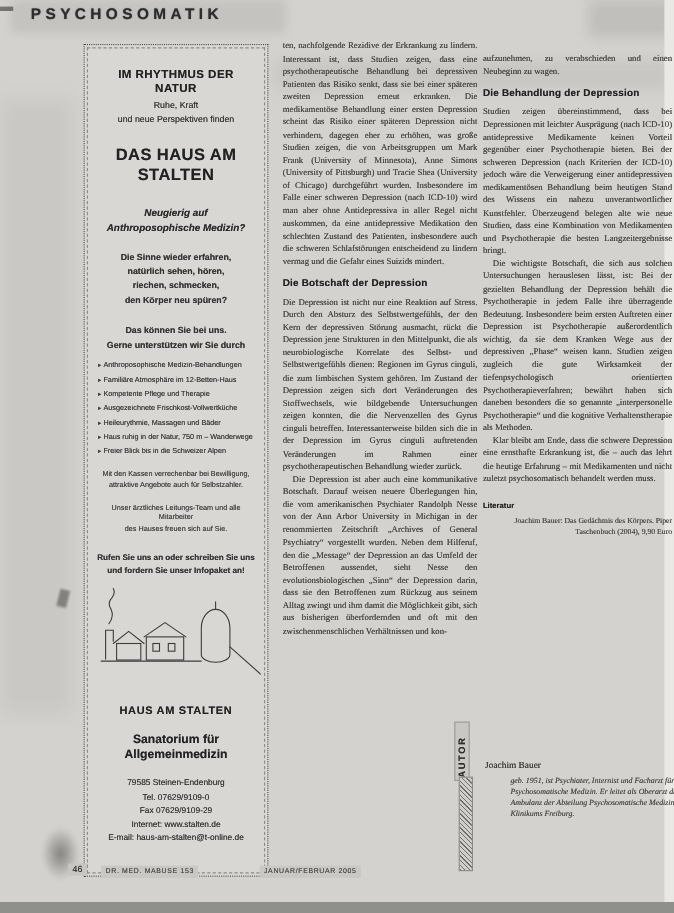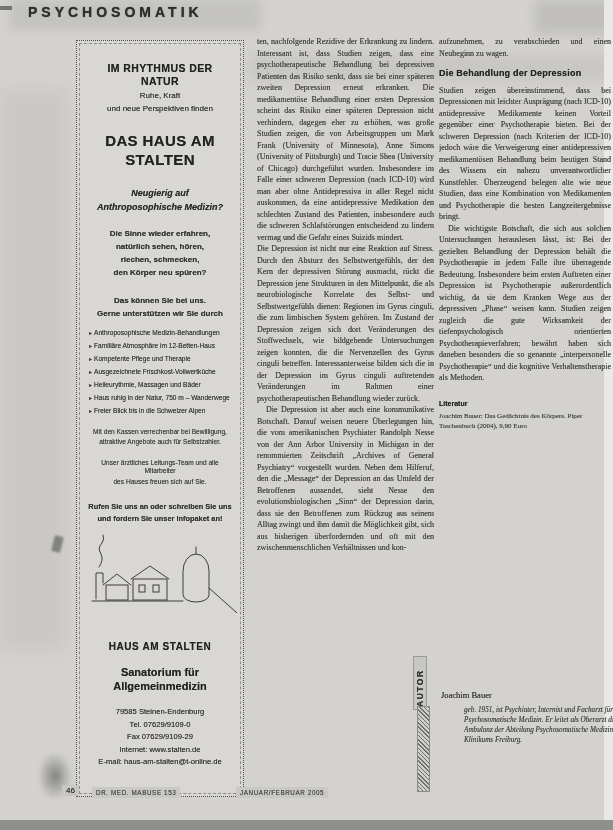--- a/index.html
+++ b/index.html
@@ -52,29 +52,29 @@
   .ad-sketch{margin:10px auto 0;display:block;}
   .ad-name{font-size:10px;font-weight:bold;letter-spacing:.6px;color:#222;margin-top:4px;}
   .ad-subtitle{font-size:11px;font-weight:bold;margin-top:12px;color:#222;}
   .ad-contact{font-size:7.6px;margin-top:3px;color:#333;}
   .ad-contact.first{margin-top:14px;}
   .ad-welcome{font-size:12px;font-weight:bold;margin-top:26px;color:#1f1f1f;}
 
   
   .col{position:absolute;top:36px;font-family:"Liberation Serif",serif;font-size:8px;line-height:11.5px;text-align:justify;color:#454545;overflow:hidden;}
   .col-middle{left:257px;width:177px;height:752px;}
-  .col-right{left:439px;width:172px;height:580px;}
+  .col-right{left:439px;width:172px;height:580px;margin-top:11px;}
   .col p{margin:0;}
   .col p.indent{text-indent:9px;}
   .col h3{
     font-family:"Liberation Sans",sans-serif;font-size:9px;font-weight:bold;color:#222;
     margin:9px 0 5px;text-align:left;letter-spacing:.2px;
   }
   .lit-heading{font-family:"Liberation Sans",sans-serif;font-size:7px;font-weight:bold;color:#222;margin-top:14px;text-align:left;}
-  .lit-ref{font-size:7px;line-height:9.5px;margin-top:3px;color:#4a4a4a;text-align:left;}
+  .lit-ref{font-size:7px;line-height:9.5px;margin-top:3px;color:#4a4a4a;text-align:right;}
 
   
   .author-tab{
     position:absolute;left:413px;top:656px;height:48px;
     writing-mode:vertical-rl;transform:rotate(180deg);
     font-size:8.5px;font-weight:bold;letter-spacing:1.5px;color:#2c2c2c;
     background:#c8c7c3;padding:2px 1px;border:1px solid #9a9a96;
   }
   .author-strip{
     position:absolute;left:417px;top:706px;width:11px;height:84px;
@@ -169,29 +169,31 @@
     <div class="ad-contact">Tel. 07629/9109-0</div>
     <div class="ad-contact">Fax 07629/9109-29</div>
     <div class="ad-contact">Internet: www.stalten.de</div>
     <div class="ad-contact">E-mail: haus-am-stalten@t-online.de</div>
 
   </div>
 </div>
 
 <div class="col col-middle scan">
   <p>ten, nachfolgende Rezidive der Erkrankung zu lindern. Interessant ist, dass Studien zeigen, dass eine psychotherapeutische Behandlung bei depressiven Patienten das Risiko senkt, dass sie bei einer späteren zweiten Depression erneut erkranken. Die medikamentöse Behandlung einer ersten Depression scheint das Risiko einer späteren Depression nicht verhindern, dagegen eher zu erhöhen, was große Studien zeigen, die von Arbeitsgruppen um Mark Frank (University of Minnesota), Anne Simons (University of Pittsburgh) und Tracie Shea (University of Chicago) durchgeführt wurden. Insbesondere im Falle einer schweren Depression (nach ICD-10) wird man aber ohne Antidepressiva in aller Regel nicht auskommen, da eine antidepressive Medikation den schlechten Zustand des Patienten, insbesondere auch die schweren Schlafstörungen entscheidend zu lindern vermag und die Gefahr eines Suizids mindert.</p>
+  <h3>Die Botschaft der Depression</h3>
   <p>Die Depression ist nicht nur eine Reaktion auf Stress. Durch den Absturz des Selbstwertgefühls, der den Kern der depressiven Störung ausmacht, rückt die Depression jene Strukturen in den Mittelpunkt, die als neurobiologische Korrelate des Selbst- und Selbstwertgefühls dienen: Regionen im Gyrus cinguli, die zum limbischen System gehören. Im Zustand der Depression zeigen sich dort Veränderungen des Stoffwechsels, wie bildgebende Untersuchungen zeigen konnten, die die Nervenzellen des Gyrus cinguli betreffen. Interessanterweise bilden sich die in der Depression im Gyrus cinguli auftretenden Veränderungen im Rahmen einer psychotherapeutischen Behandlung wieder zurück.</p>
   <p class="indent">Die Depression ist aber auch eine kommunikative Botschaft. Darauf weisen neuere Überlegungen hin, die vom amerikanischen Psychiater Randolph Nesse von der Ann Arbor University in Michigan in der renommierten Zeitschrift „Archives of General Psychiatry“ vorgestellt wurden. Neben dem Hilferuf, den die „Message“ der Depression an das Umfeld der Betroffenen aussendet, sieht Nesse den evolutionsbiologischen „Sinn“ der Depression darin, dass sie den Betroffenen zum Rückzug aus seinem Alltag zwingt und ihm damit die Möglichkeit gibt, sich aus bisherigen überfordernden und oft mit den zwischenmenschlichen Verhältnissen und kon-</p>
 </div>
 
 <div class="col col-right scan">
   <p>aufzunehmen, zu verabschieden und einen Neubeginn zu wagen.</p>
   <h3>Die Behandlung der Depression</h3>
   <p>Studien zeigen übereinstimmend, dass bei Depressionen mit leichter Ausprägung (nach ICD-10) antidepressive Medikamente keinen Vorteil gegenüber einer Psychotherapie bieten. Bei der schweren Depression (nach Kriterien der ICD-10) jedoch wäre die Verweigerung einer antidepressiven medikamentösen Behandlung beim heutigen Stand des Wissens ein nahezu unverantwortlicher Kunstfehler. Überzeugend belegen alte wie neue Studien, dass eine Kombination von Medikamenten und Psychotherapie die besten Langzeitergebnisse bringt.</p>
   <p class="indent">Die wichtigste Botschaft, die sich aus solchen Untersuchungen herauslesen lässt, ist: Bei der gezielten Behandlung der Depression behält die Psychotherapie in jedem Falle ihre überragende Bedeutung. Insbesondere beim ersten Auftreten einer Depression ist Psychotherapie außerordentlich wichtig, da sie dem Kranken Wege aus der depressiven „Phase“ weisen kann. Studien zeigen zugleich die gute Wirksamkeit der tiefenpsychologisch orientierten Psychotherapieverfahren; bewährt haben sich daneben besonders die so genannte „interpersonelle Psychotherapie“ und die kognitive Verhaltenstherapie als Methoden.</p>
+  <p class="indent">Klar bleibt am Ende, dass die schwere Depression eine ernsthafte Erkrankung ist, die – auch das lehrt die heutige Erfahrung – mit Medikamenten und nicht zuletzt psychosomatisch behandelt werden muss.</p>
   <div class="lit-heading">Literatur</div>
   <div class="lit-ref">Joachim Bauer: Das Gedächtnis des Körpers. Piper Taschenbuch (2004), 9,90 Euro</div>
 </div>
 
 <div class="author-tab scan">AUTOR</div>
 <div class="author-strip"></div>
 <div class="author-name scan">Joachim Bauer</div>
 <div class="author-bio scan">geb. 1951, ist Psychiater, Internist und Facharzt für Psychosomatische Medizin. Er leitet als Oberarzt die Ambulanz der Abteilung Psychosomatische Medizin des Klinikums Freiburg.</div>
 
 <div class="footer-no scan">46</div>

